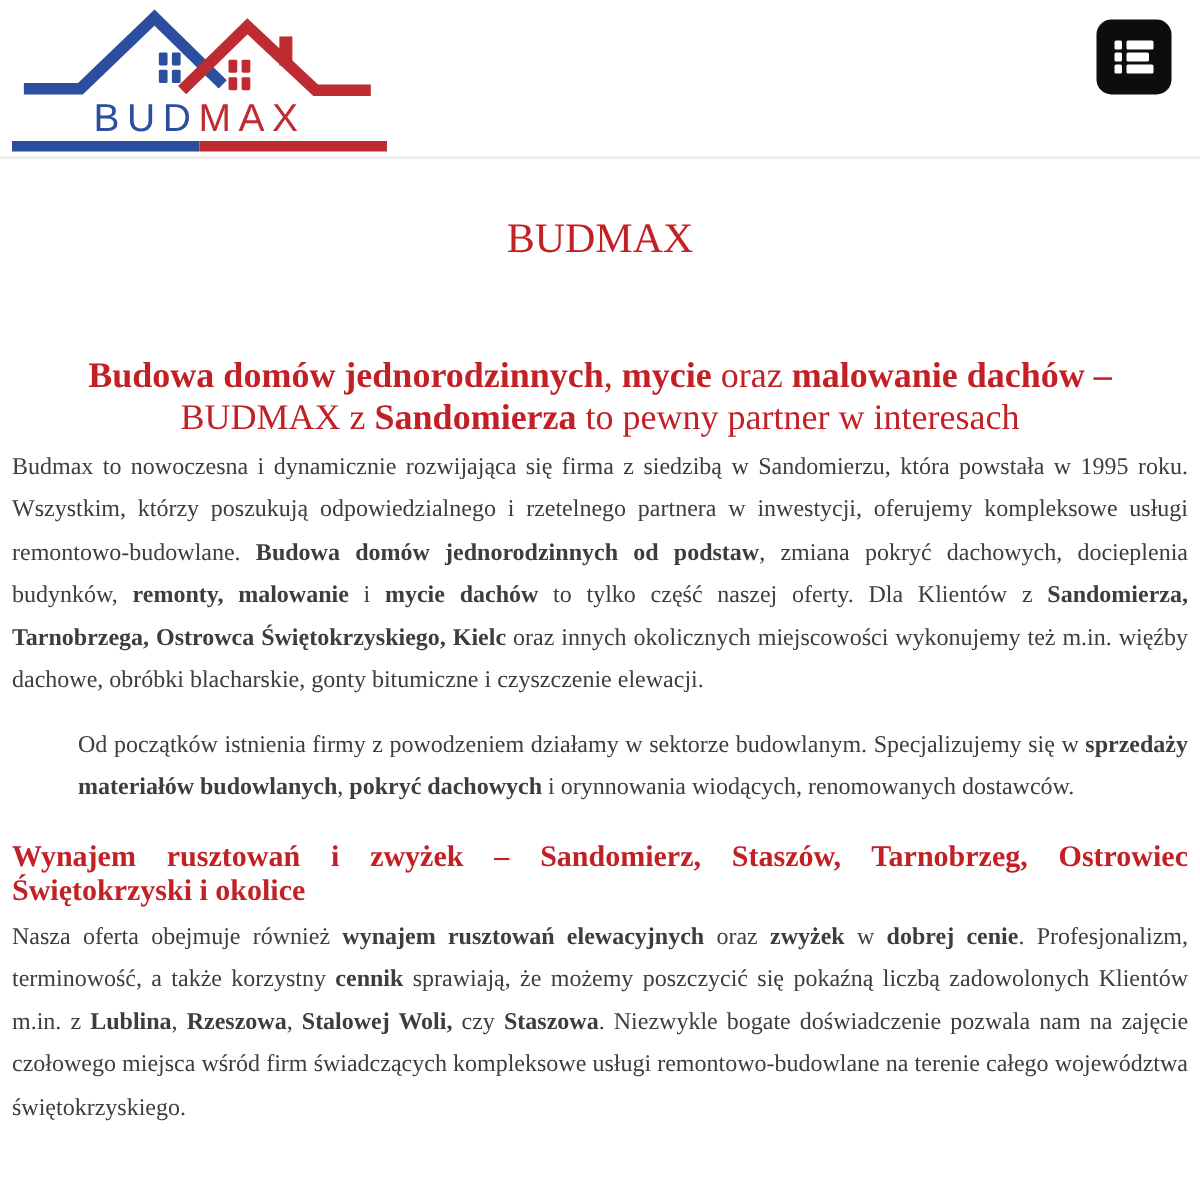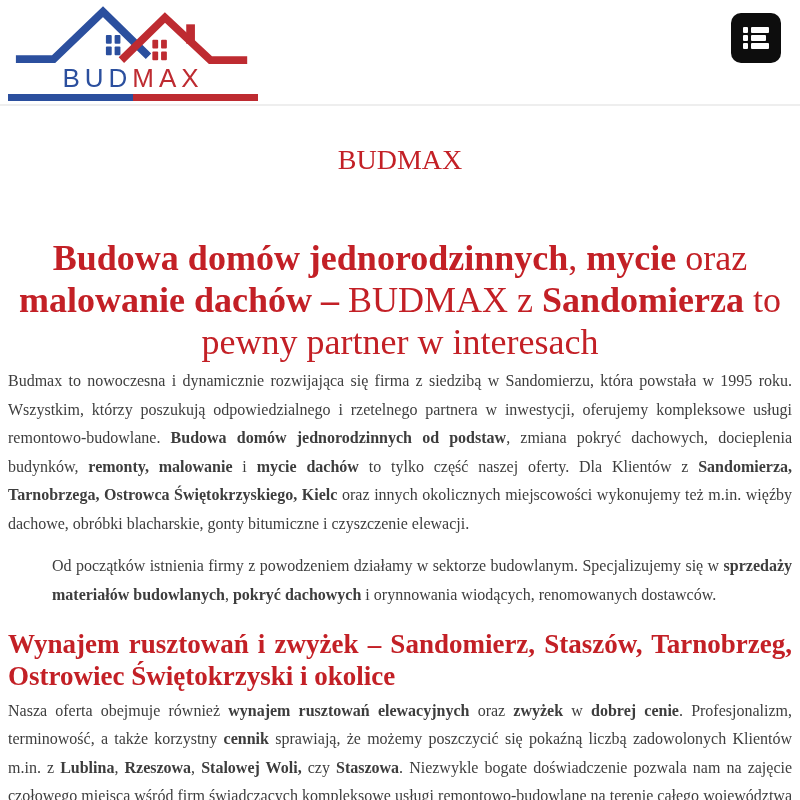--- a/index.html
+++ b/index.html
@@ -36,32 +36,32 @@
   .menu-btn svg{display:block;}
 
   
   .main-content{padding:0 8px;}
   .site-title{
     margin-top:38px;text-align:center;
     color:var(--heading-red);font-size:28px;font-weight:400;line-height:1.15;
   }
   .intro-heading{
     margin-top:62px;text-align:center;
-    color:var(--heading-red);font-size:36px;font-weight:400;line-height:1.16;
+    color:var(--heading-red);font-size:24px;font-weight:400;line-height:1.16;
   }
   .intro-heading strong{font-weight:700;}
   .body-paragraph{
     margin-top:4px;text-align:justify;
     color:var(--body-text);font-size:16px;line-height:1.78;
   }
   .body-paragraph + .body-paragraph{margin-top:14px;margin-left:44px;}
   .body-paragraph strong{font-weight:700;}
   .section-heading{
     margin-top:20px;text-align:justify;
-    color:var(--heading-red);font-size:27px;font-weight:700;line-height:1.18;
+    color:var(--heading-red);font-size:20px;font-weight:700;line-height:1.18;
   }
   .section-heading strong{font-weight:700;}
 </style>
 </head>
 <body>
 
 <header class="site-header">
   <a class="logo">
     <svg class="logo-roofs" viewBox="0 0 250 62" xmlns="http://www.w3.org/2000/svg" aria-hidden="true">
 

